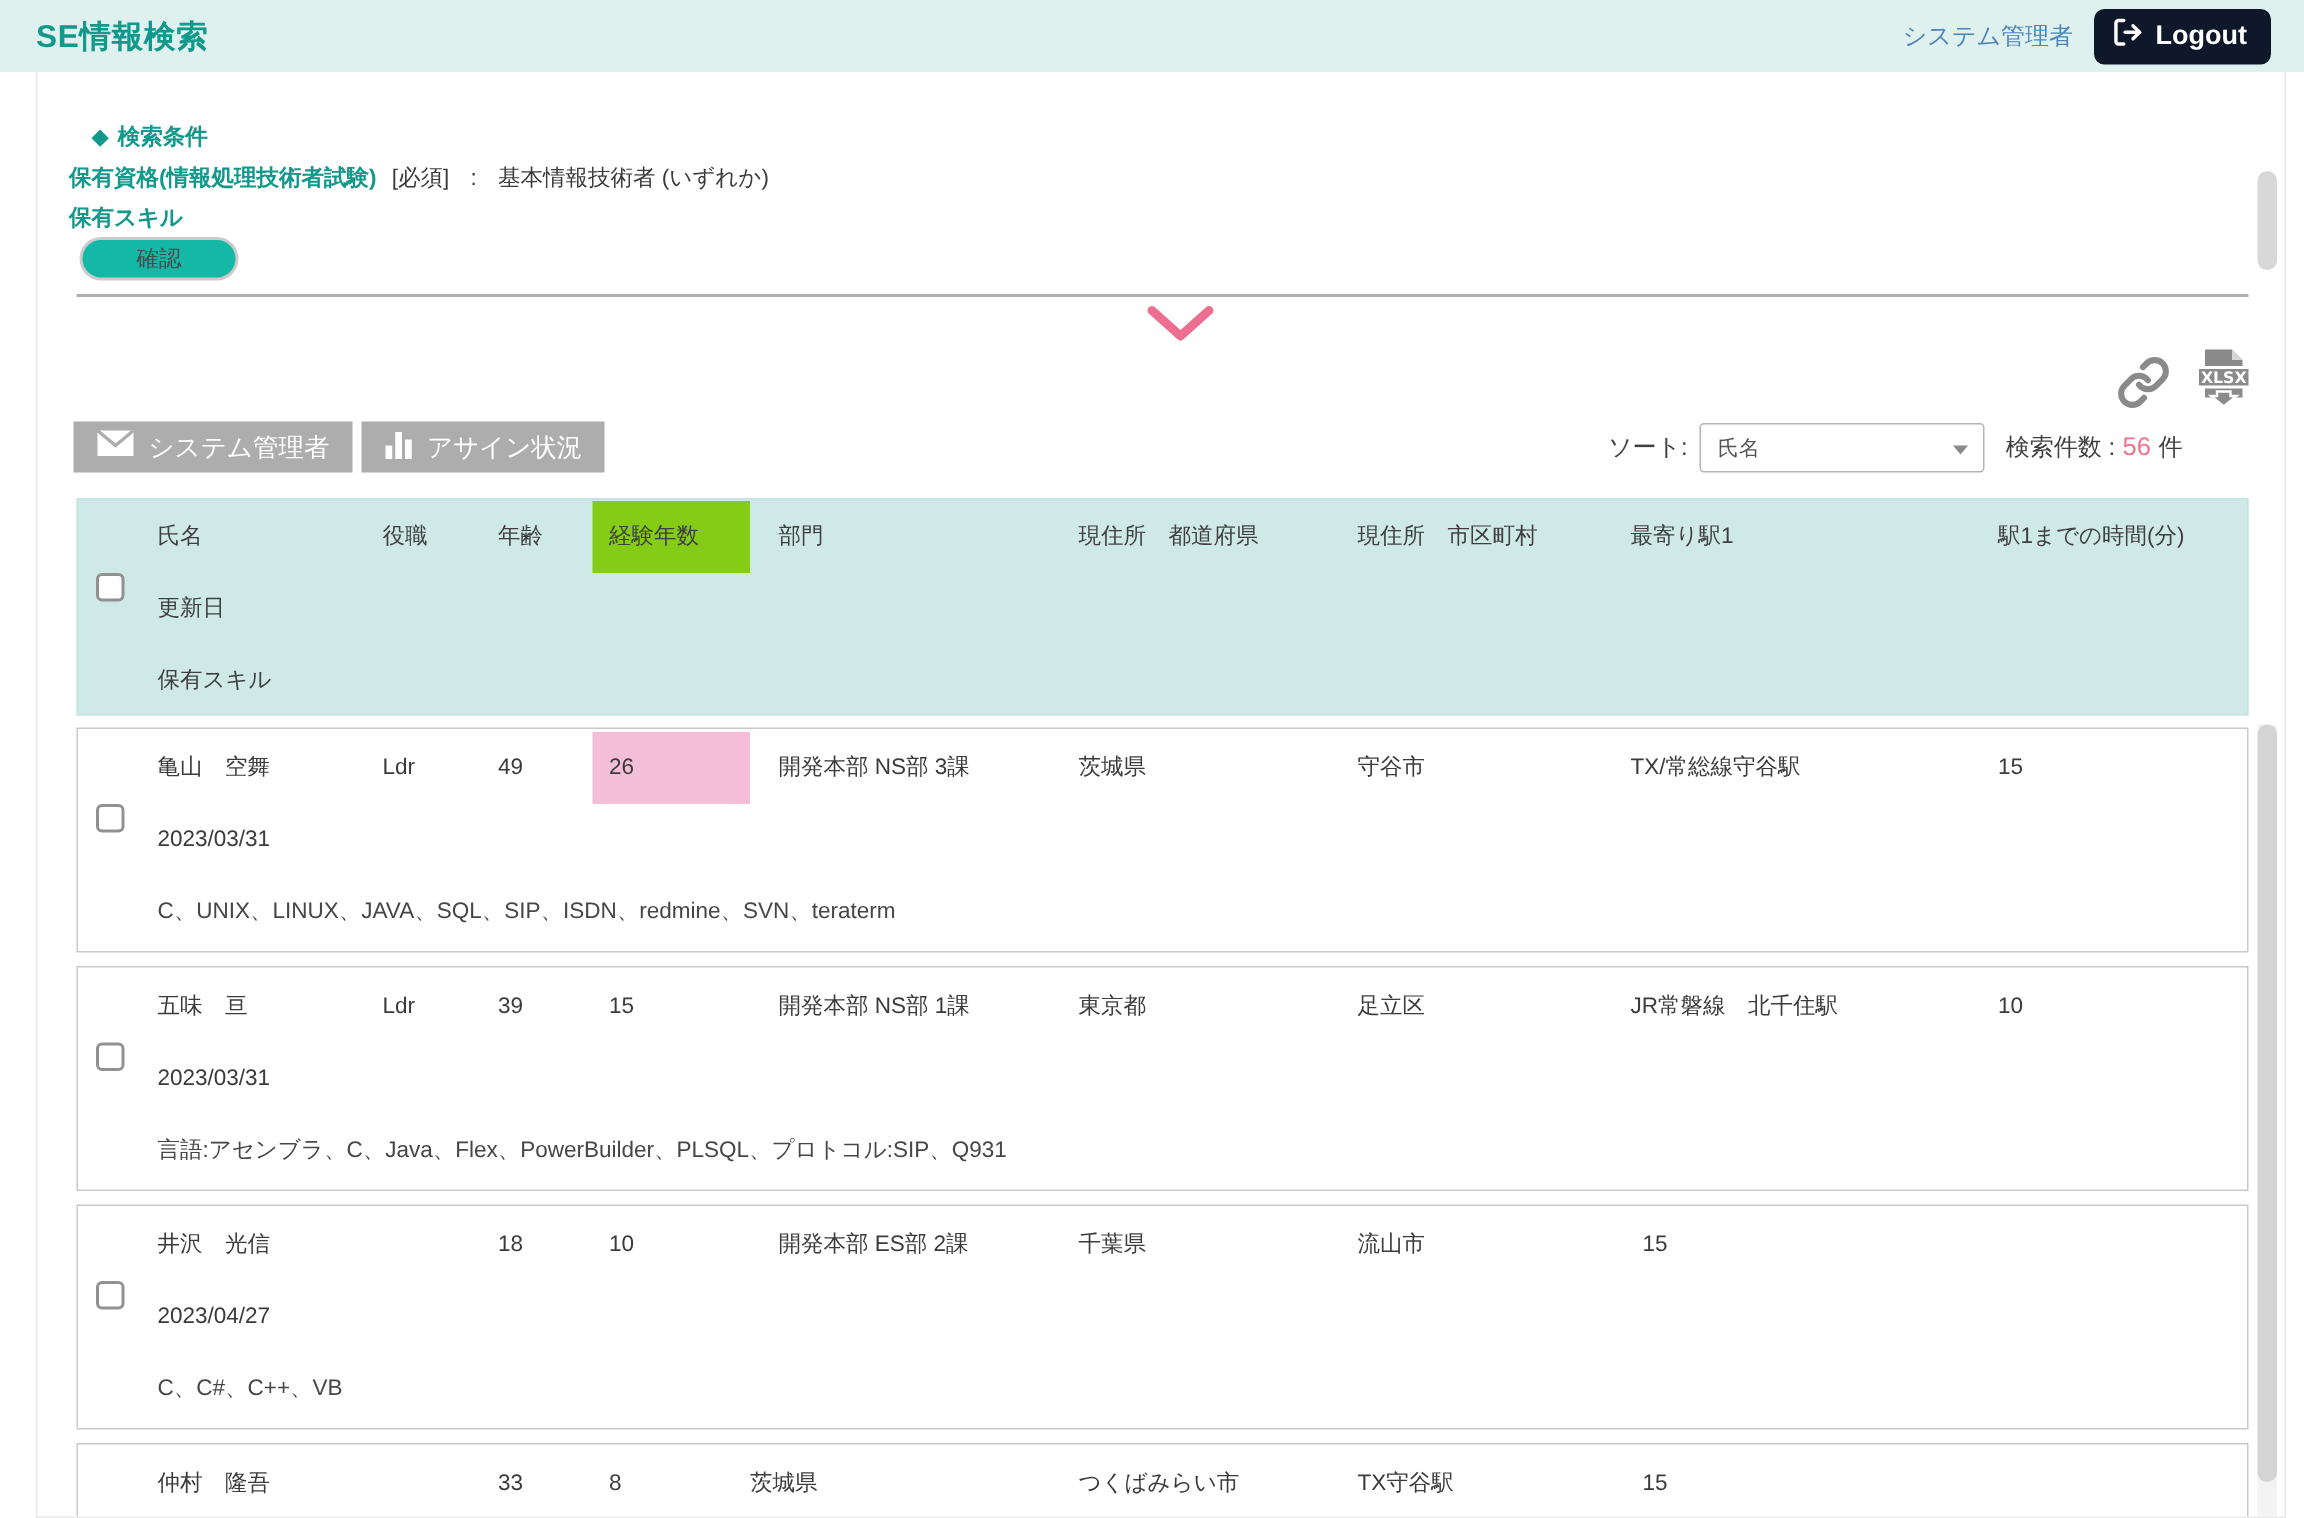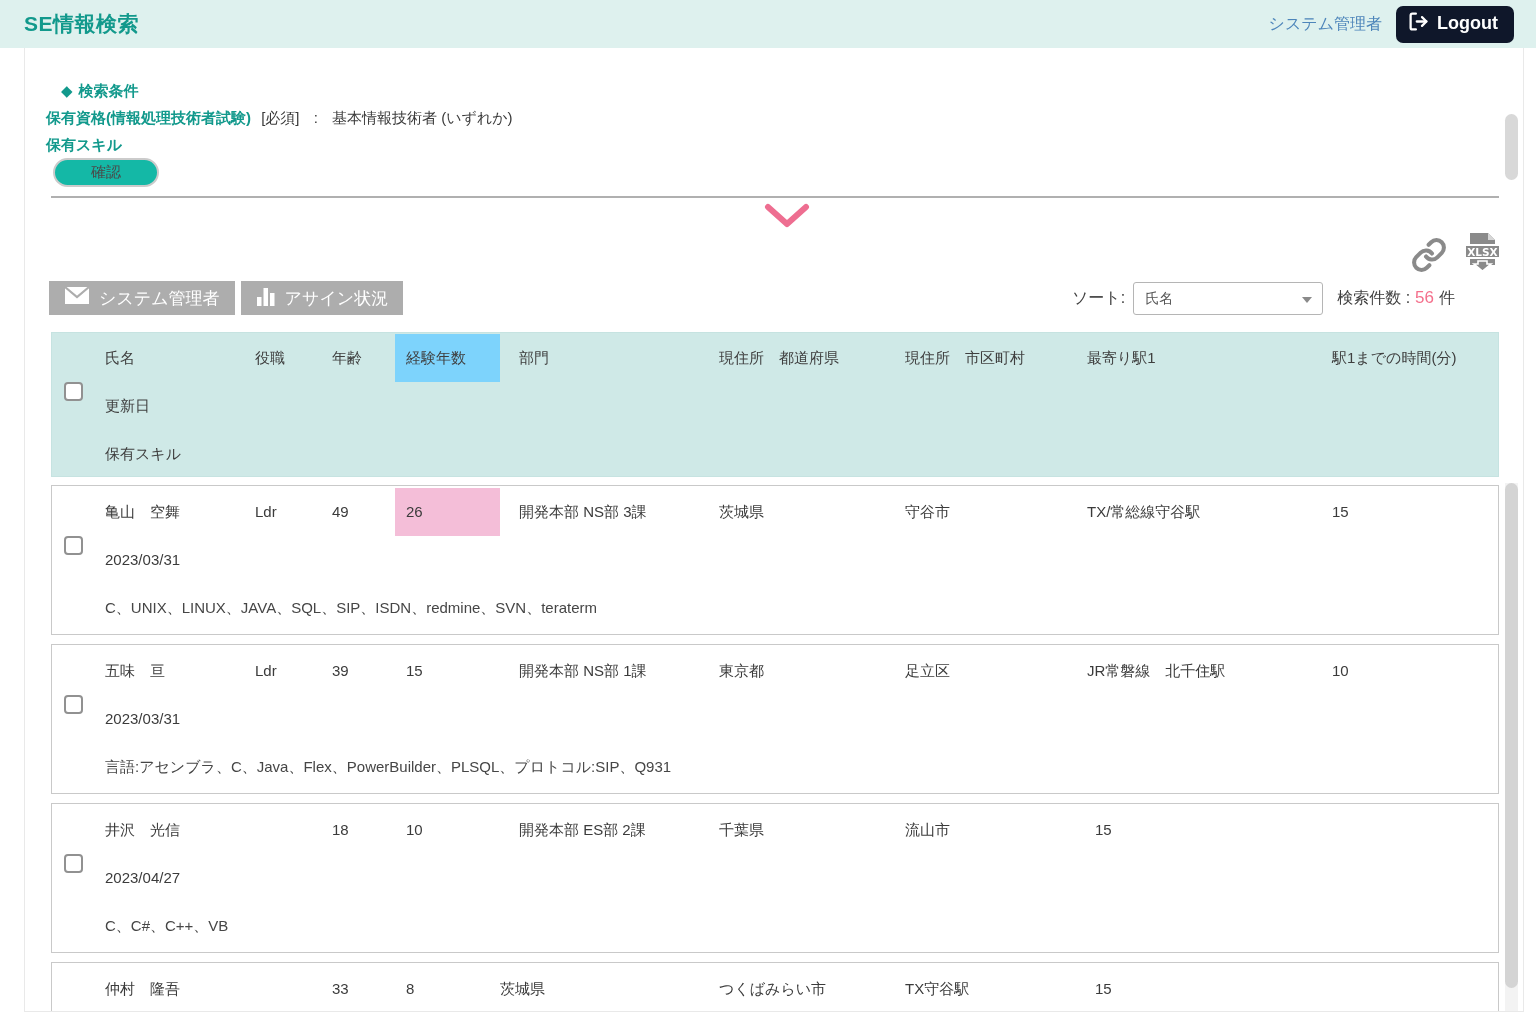--- a/index.html
+++ b/index.html
@@ -61,21 +61,21 @@
   .row-grid { display:grid; grid-template-columns:53px 150px 77px 63px 105px 219px 186px 182px 237px 1fr;
     height:48px; align-items:center; }
   .cell { font-size:15px; white-space:nowrap; line-height:48px; height:48px; }
   .cell.pad-exp { padding-left:11px; }
   .cell.pad-dept { padding-left:19px; }
   .cell.pad-time { padding-left:8px; }
 
   
   .table-header { position:absolute; top:284px; left:26px; width:1448px; height:145px;
     background:#cfe9e7; border:1px solid #c6e3e1; padding-top:1px; color:#3f3f3f; }
-  .hl-teal { background:#7dd3fc; }
+  .hl-teal { background:#84cc16; }
   .checkbox { width:19px; height:19px; border:2px solid #919191; border-radius:4px;
     background:#fff; margin-left:12px; cursor:pointer; }
 
   
   .cards-wrap { position:absolute; top:437px; left:26px; width:1448px; }
   .card { height:150px; background:#fff; border:1px solid #c9c9c9; margin-bottom:9px; padding-top:2px; }
   .hl-pink { background:#f4bed8; }
   .skills-cell { grid-column:2 / -1; color:#464646; }
 
   

